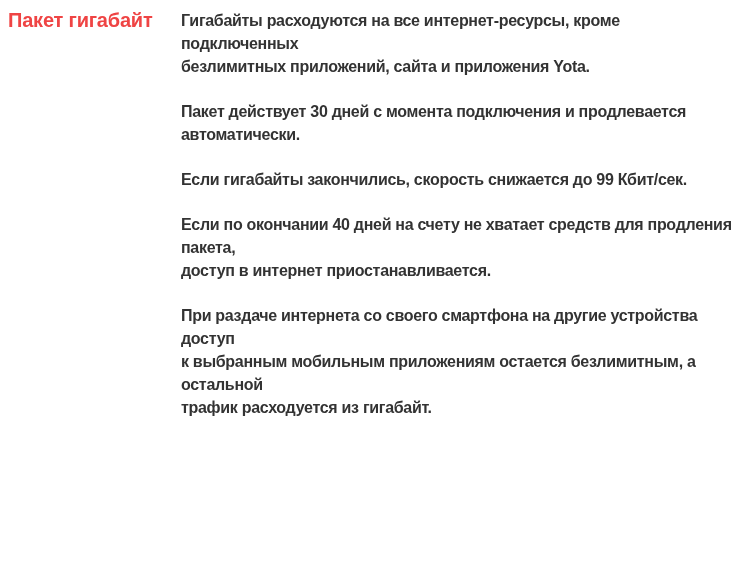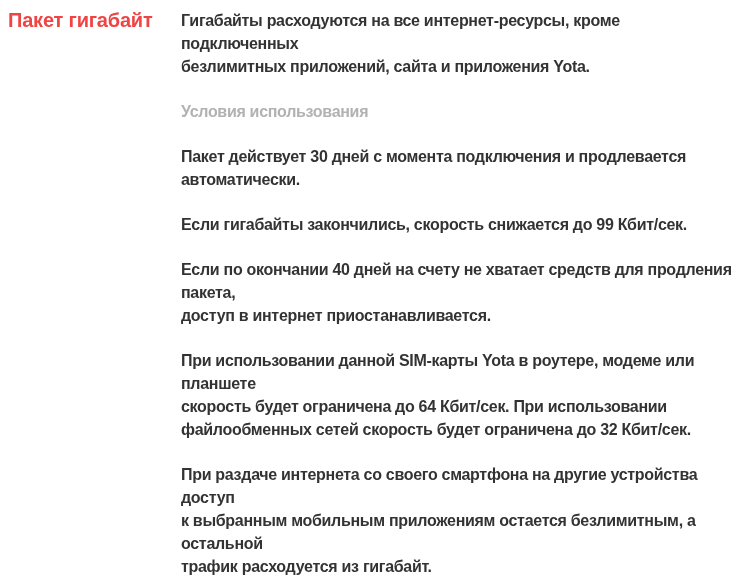--- a/index.html
+++ b/index.html
@@ -51,26 +51,22 @@
 </head>
 <body>
 
 <div class="layout">
   <div class="label-col">
     <div class="package-title">Пакет гигабайт</div>
   </div>
   <div class="content-col">
     <p>Гигабайты расходуются на все интернет-ресурсы, кроме подключенных
 безлимитных приложений, сайта и приложения Yota.</p>
-    <p class="muted">Условия использования</p>
     <p>Пакет действует 30 дней с момента подключения и продлевается
 автоматически.</p>
     <p>Если гигабайты закончились, скорость снижается до 99 Кбит/сек.</p>
     <p>Если по окончании 40 дней на счету не хватает средств для продления пакета,
 доступ в интернет приостанавливается.</p>
-    <p>При использовании данной SIM-карты Yota в роутере, модеме или планшете
-скорость будет ограничена до 64 Кбит/сек. При использовании
-файлообменных сетей скорость будет ограничена до 32 Кбит/сек.</p>
     <p>При раздаче интернета со своего смартфона на другие устройства доступ
 к выбранным мобильным приложениям остается безлимитным, а остальной
 трафик расходуется из гигабайт.</p>
   </div>
 </div>
 
 </body></html>

